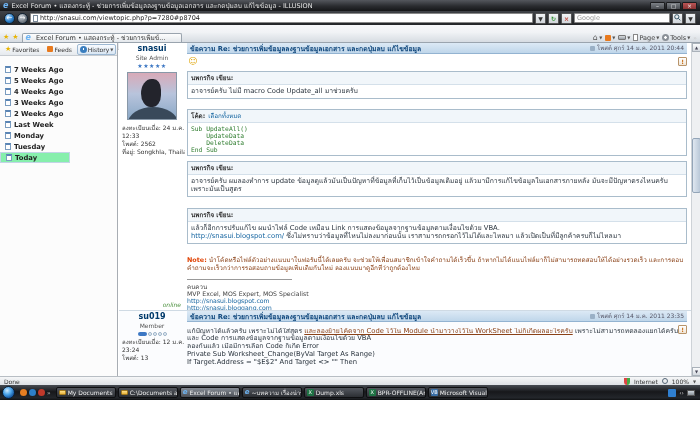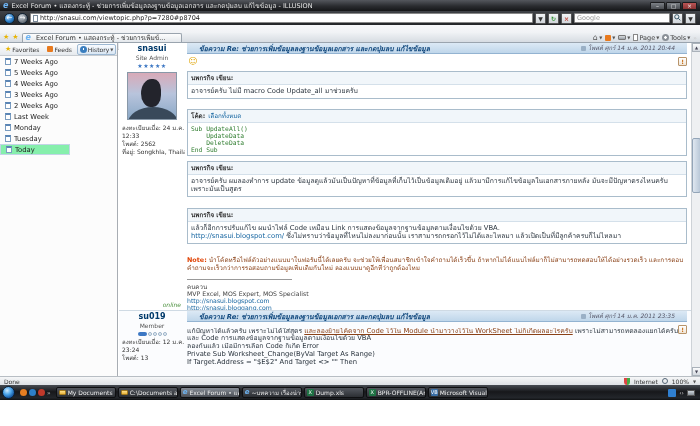--- a/index.html
+++ b/index.html
@@ -53,21 +53,21 @@
   .feed-ico{width:6px;height:6px;background:#e87a1e;border-radius:1px;}
 
   
   .sidebar{position:absolute;left:0;top:43px;width:118px;height:333px;background:#fcfcfc;border-right:1px solid #a8adb3;}
   .fc-tabs{height:13px;background:linear-gradient(#fefefe,#e6eaee);border-bottom:1px solid #c7ccd1;
     display:flex;align-items:center;gap:2px;padding:0 2px;font-size:6px;color:#333;}
   .fc-btn{display:flex;align-items:center;gap:1px;padding:0 2px;height:11px;border:1px solid transparent;border-radius:2px;}
   .fc-btn.sel{background:linear-gradient(#f8fbff,#d9e6f3);border:1px solid #9db8d2;}
   .hist-ico{width:7px;height:7px;border-radius:50%;background:radial-gradient(circle at 50% 45%,#fff 15%,#3a7ebf 20%);}
   .fc-close{margin-left:auto;color:#555;font-size:7px;padding-right:2px;}
-  .fc-list{padding-top:0;}
+  .fc-list{padding-top:8px;font-weight:bold;}
   .fc-item{height:11px;display:flex;align-items:center;gap:3px;padding-left:5px;font-size:6.8px;color:#222;white-space:nowrap;}
   .fc-item.today{background:#86efac;border:1px solid #c2d4e6;width:70px;}
   .cal-ico{width:6px;height:7px;background:#fff;border:1px solid #7a9cc0;border-top:2px solid #5a85b5;flex:0 0 auto;}
 
   
   .main{position:absolute;left:119px;top:43px;width:581px;height:333px;background:#fff;overflow:hidden;}
   .pagebody{position:absolute;left:0;top:0;right:9px;bottom:0;overflow:hidden;background:#fff;}
   .scroll{position:absolute;right:0;top:0;width:9px;height:100%;background:#eef0f2;border-left:1px solid #cdd2d7;}
   .sarrow{width:9px;height:9px;background:linear-gradient(#fbfcfd,#d4d9df);border:1px solid #aab2ba;
     font-size:4px;line-height:7px;text-align:center;color:#445;}
@@ -87,21 +87,21 @@
   .av-head{position:absolute;left:13px;top:6px;width:20px;height:28px;border-radius:55% 40% 45% 50%;background:#23242c;}
   .av-sh{position:absolute;left:0;bottom:-4px;width:50px;height:16px;border-radius:50% 50% 0 0/100% 100% 0 0;background:#39495a;}
   .uinfo{align-self:flex-start;text-align:left;padding-left:3px;line-height:8px;font-size:6px;color:#333;white-space:nowrap;}
   .udots{display:flex;align-items:center;gap:1px;margin:2px 0;}
   .dot-f{width:9px;height:4px;border-radius:2px;background:#3d78c4;}
   .dot-e{width:4px;height:4px;border-radius:50%;border:1px solid #9ab2c8;background:#eef3f8;}
   .online{margin-top:auto;align-self:flex-end;padding:0 4px 2px 0;color:#4a8f3c;font-size:6px;font-style:italic;}
 
   .postcol{flex:1;position:relative;display:flex;flex-direction:column;padding:0 4px 2px 2px;overflow:hidden;}
   .ph{height:11px;flex:0 0 auto;background:linear-gradient(#dcE9f5,#bfd6ea);border-bottom:1px solid #93b3d1;
-    display:flex;align-items:center;justify-content:space-between;padding:0 12px;font-style:italic;}
+    display:flex;align-items:center;justify-content:space-between;padding:0 3px;}
   .ph-subject{font-size:6.8px;font-weight:bold;color:#12497e;white-space:nowrap;overflow:hidden;}
   .ph-date{font-size:6px;color:#556;display:flex;align-items:center;gap:2px;white-space:nowrap;}
   .date-ico{width:5px;height:5px;background:#9ab0c6;border-radius:1px;}
   .report{position:absolute;right:4px;top:14px;width:9px;height:9px;border:1px solid #b8946a;border-radius:1px;
     background:linear-gradient(#fff,#f0e6d8);color:#c96a10;font-weight:bold;font-size:6px;line-height:7px;text-align:center;}
   .smiley{color:#e0a811;font-size:9px;line-height:9px;margin:3px 0 0 1px;}
   .qbox{margin-top:5px;border:1px solid #a9bccb;background:#fff;font-size:6.8px;}
   .qhead{background:#f1f6fa;border-bottom:1px solid #d4e0ea;padding:1px 3px;font-weight:bold;color:#333;font-size:6.3px;}
   .qbody{padding:2px 3px;color:#28323c;line-height:8.5px;}
   .para{margin-top:6px;font-size:6.8px;color:#28323c;white-space:nowrap;overflow:hidden;}

